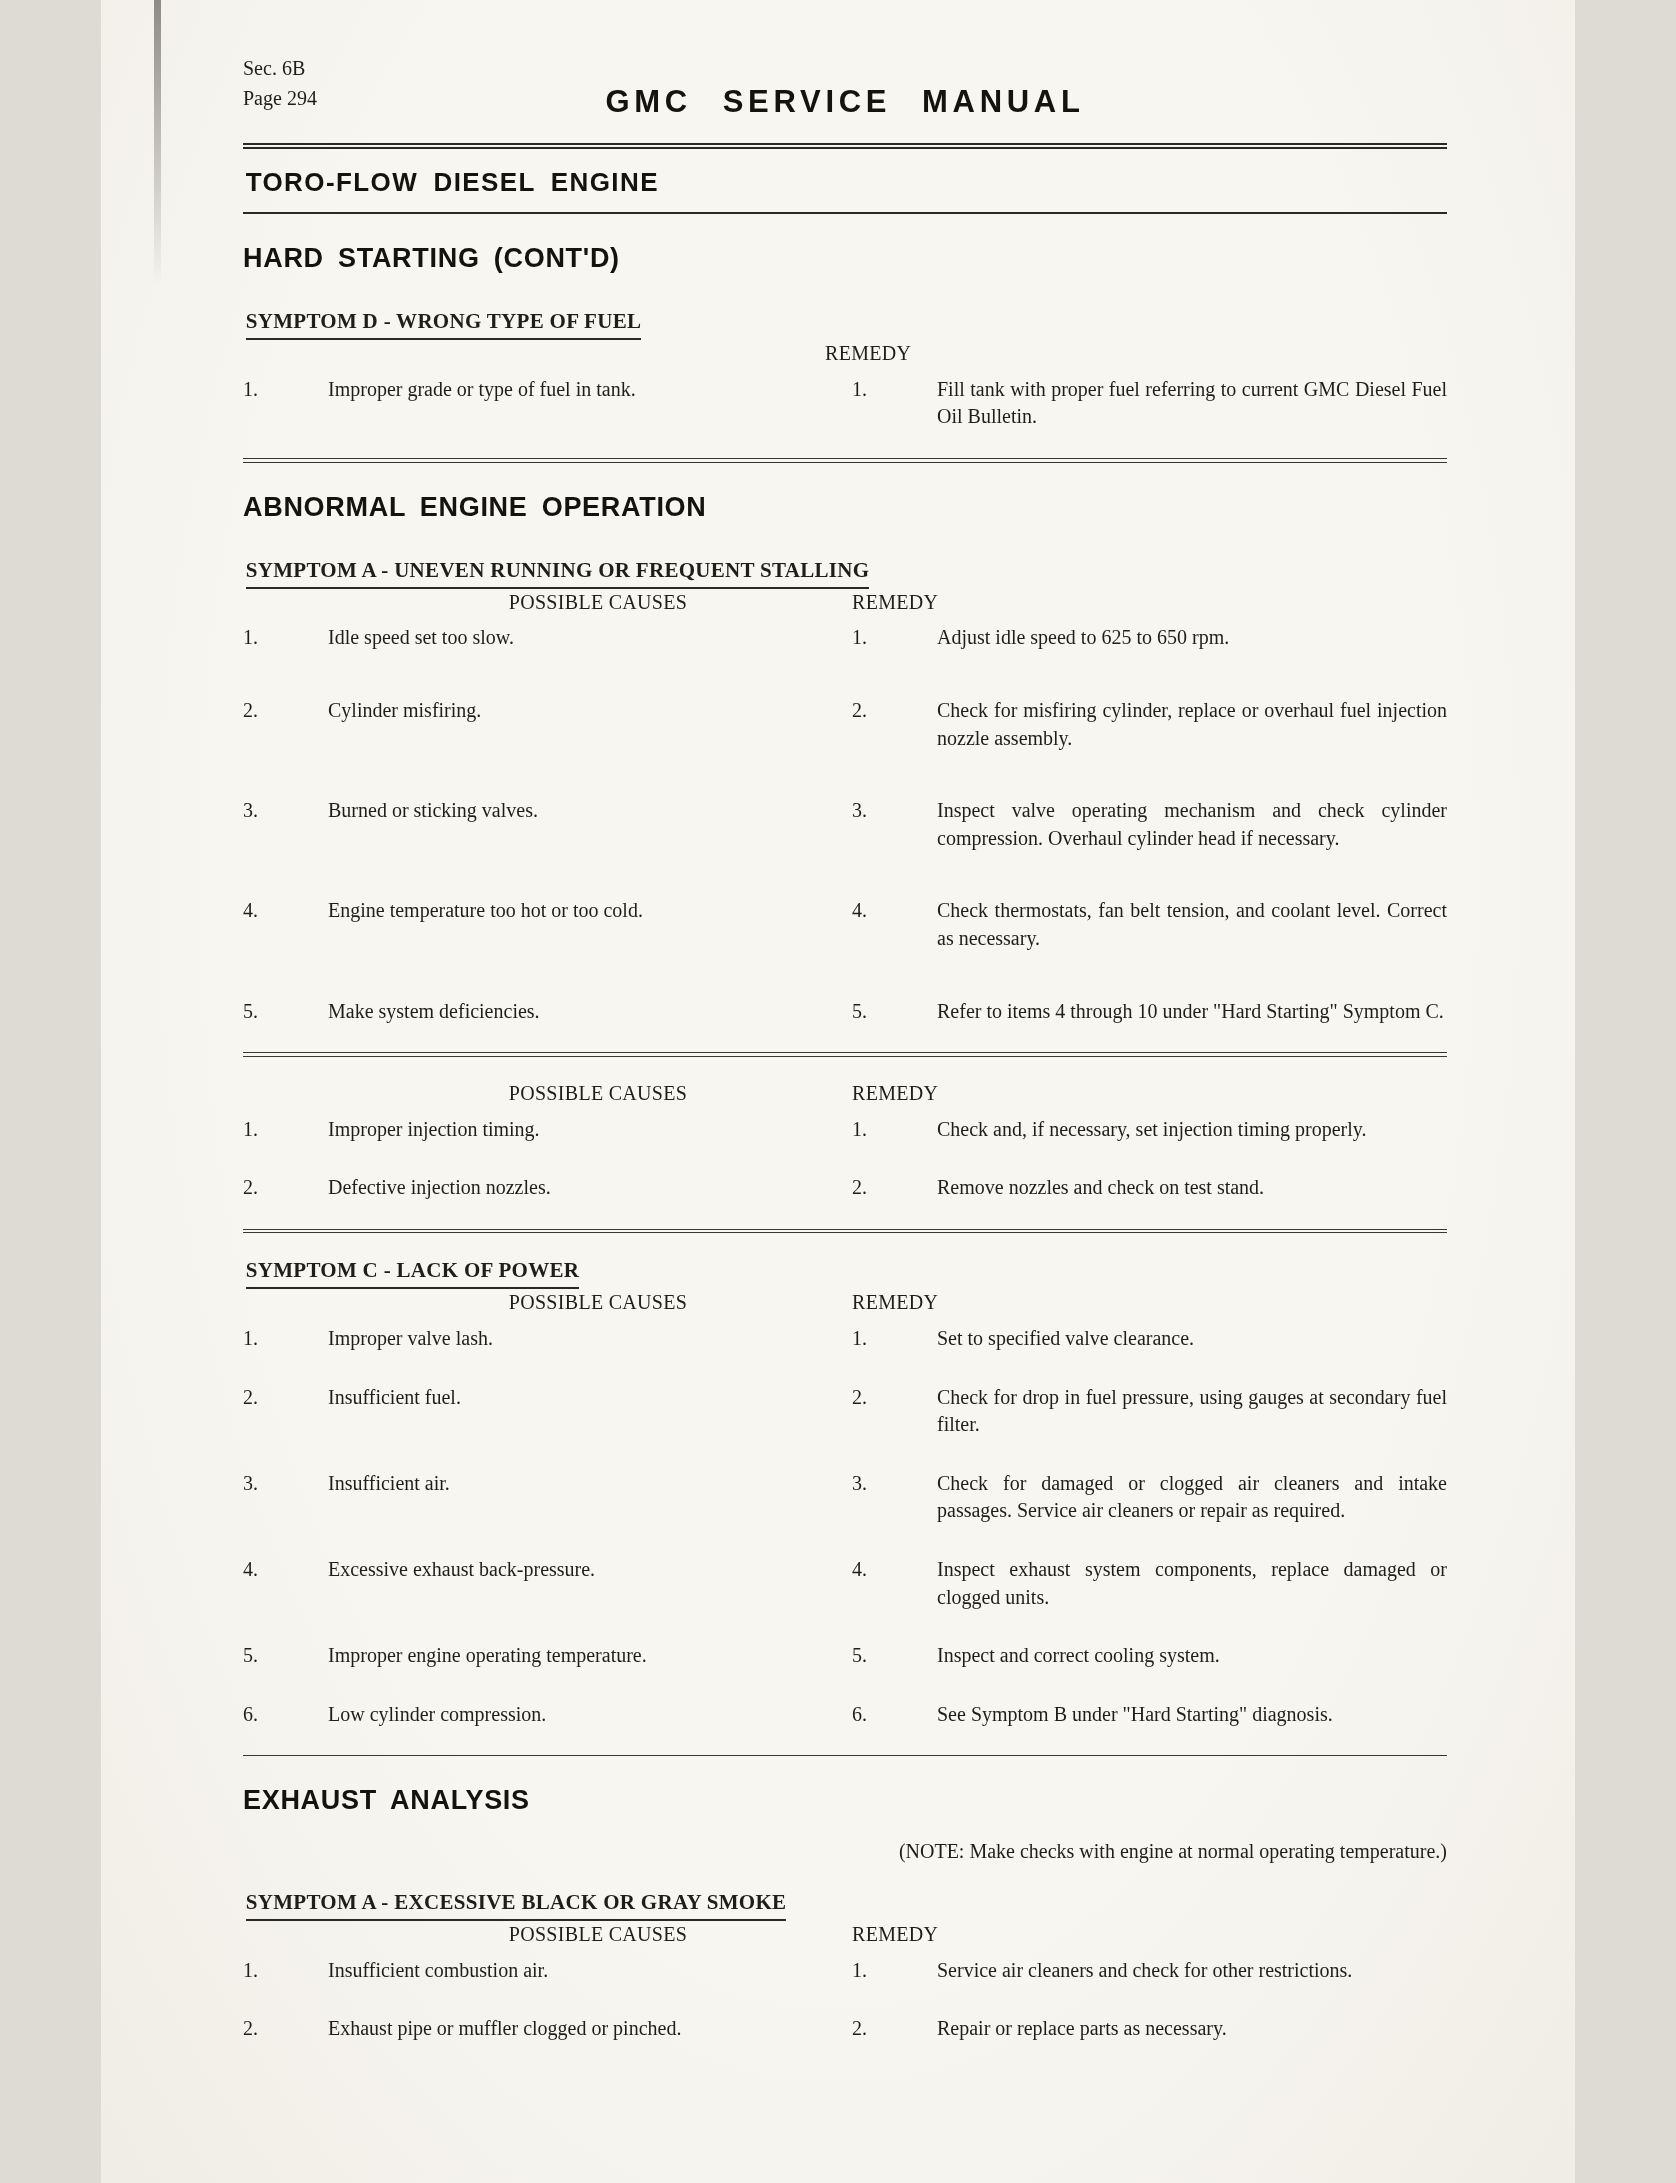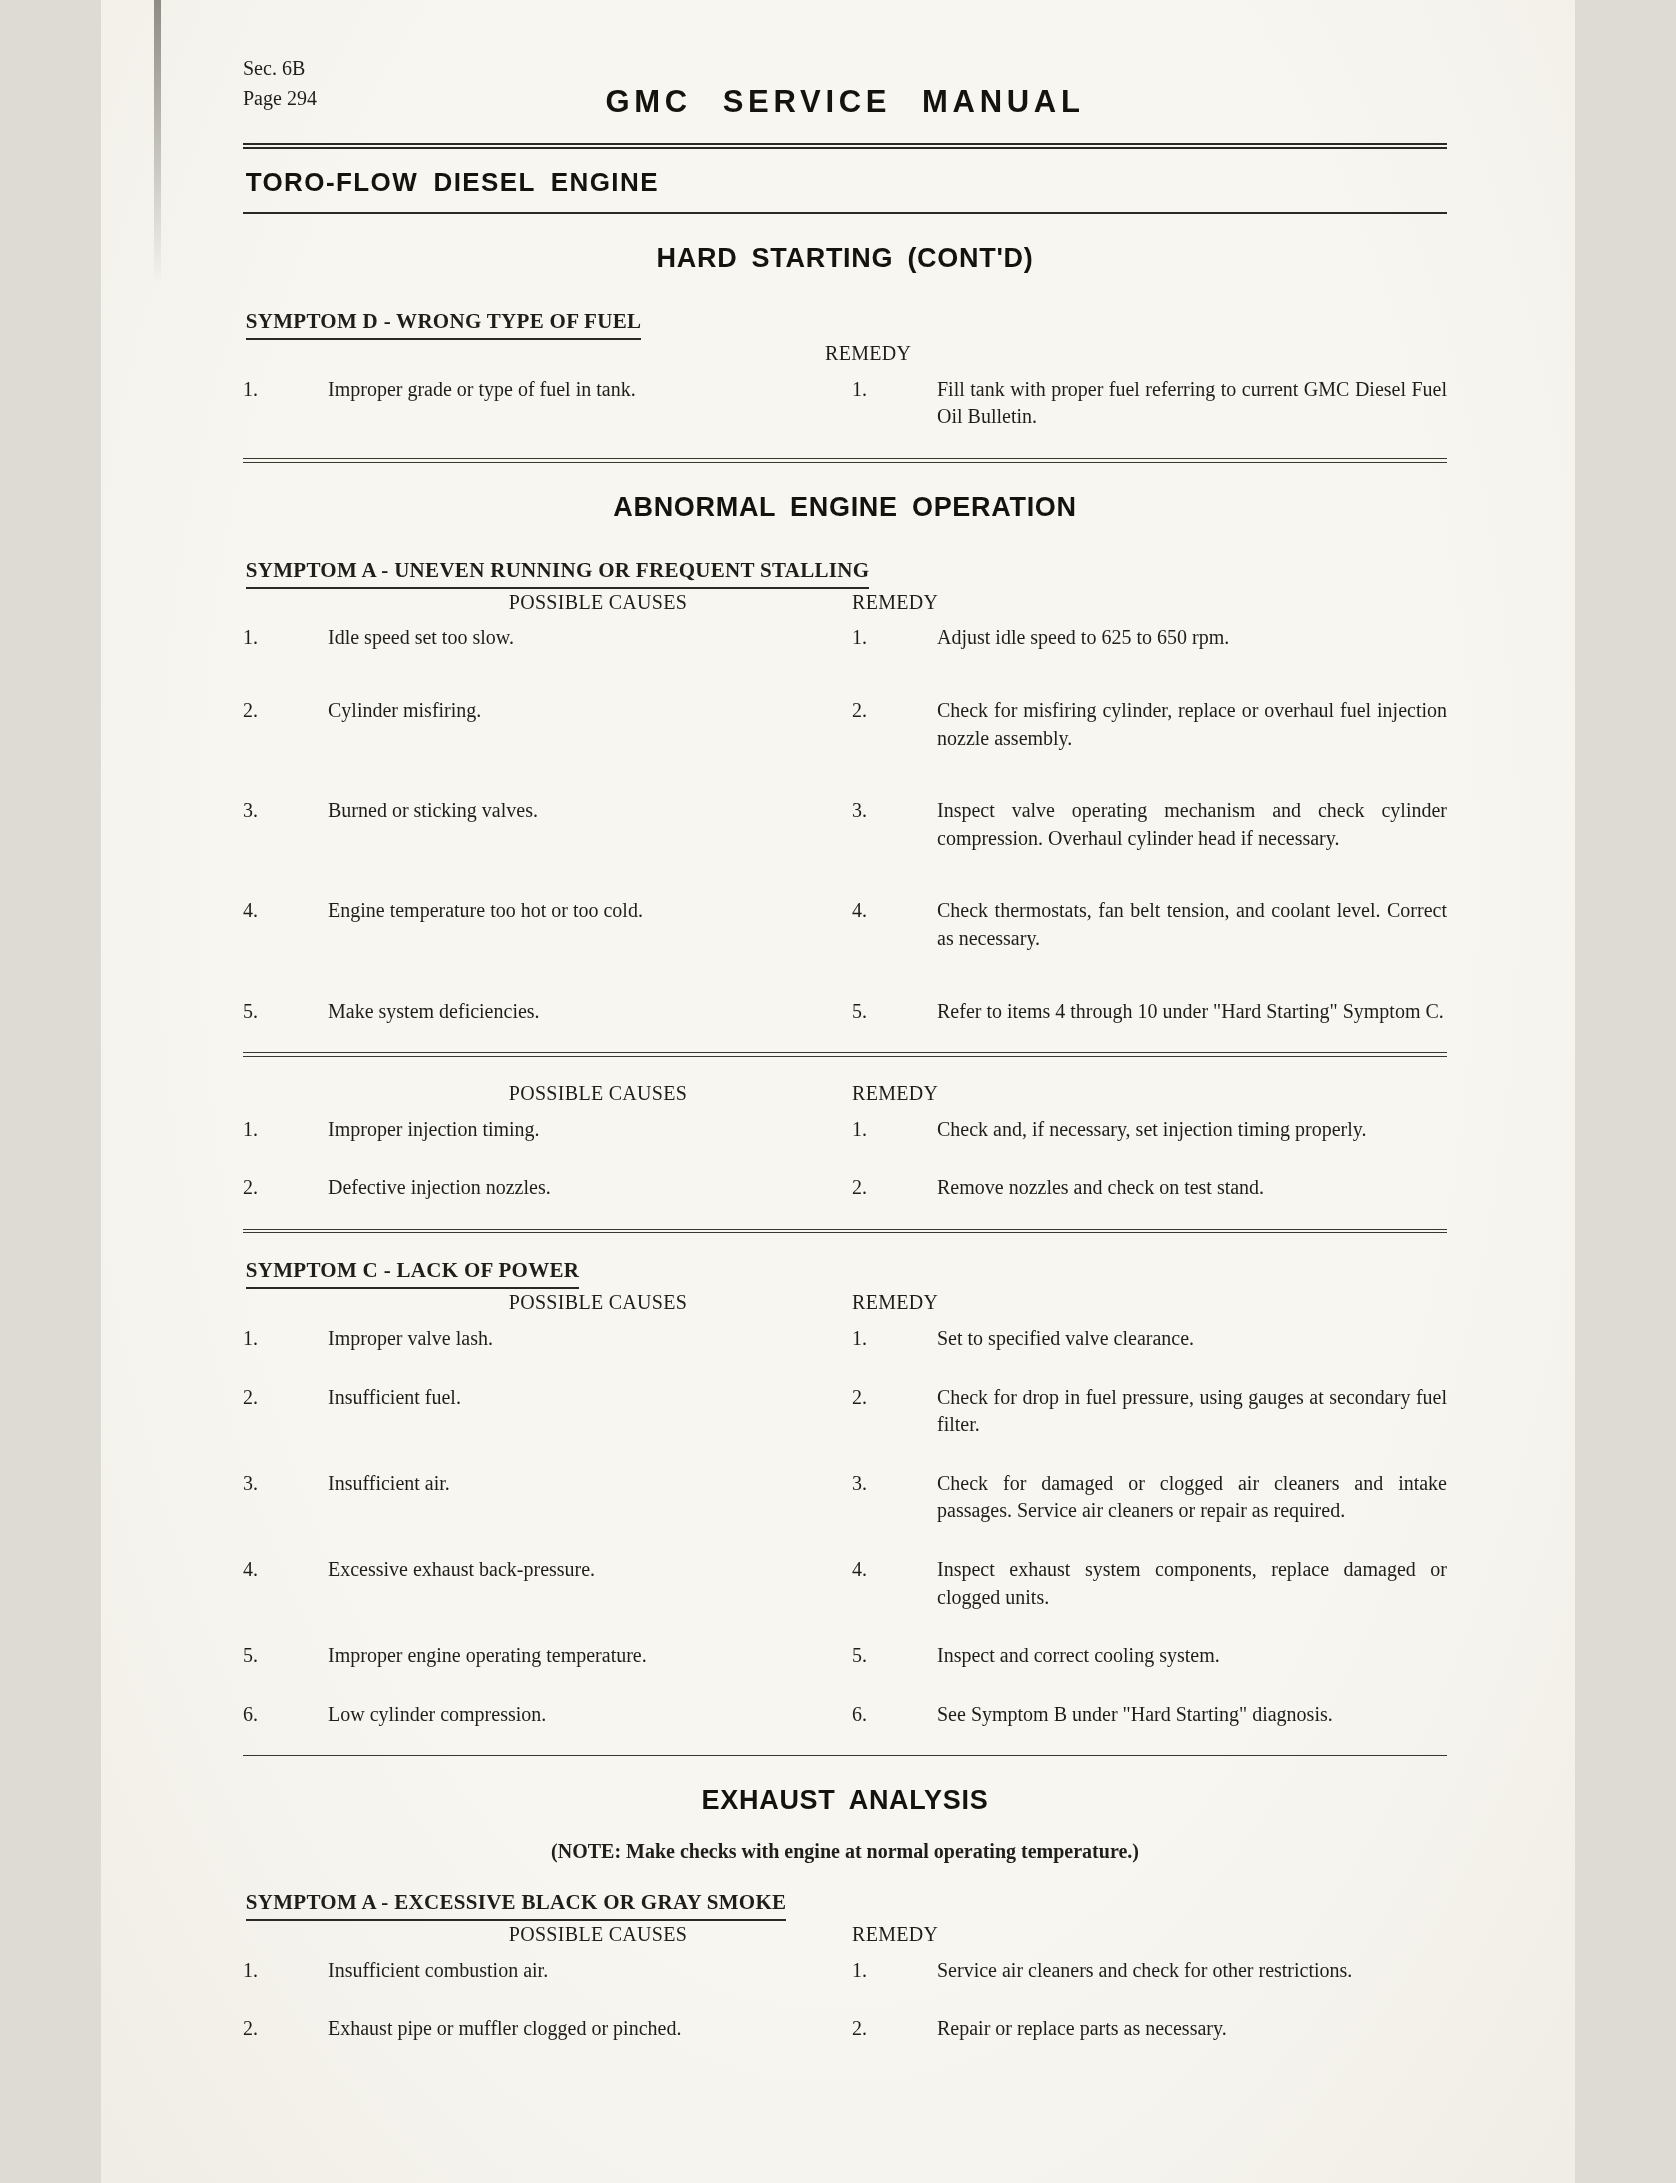--- a/index.html
+++ b/index.html
@@ -47,30 +47,30 @@
     font-family: "Liberation Sans", sans-serif;
     font-weight: bold;
     font-size: 26px;
     letter-spacing: 1.4px;
     word-spacing: 6.8px;
     margin: 16px 0 10.8px 2.7px;
     color: #15130f;
   }
 
   .section-title {
-    text-align: center;
+    text-align: left;
     font-family: "Liberation Sans", sans-serif;
     font-weight: bold;
     font-size: 27px;
     letter-spacing: 0.7px;
     word-spacing: 6px;
     margin: 26px 0 30px 0;
     color: #15130f;
   }
-  .section-note { text-align: center; margin: -12px 0 23px 0; font-weight: bold; }
+  .section-note { text-align: right; margin: -12px 0 23px 0; }
 
   .symptom { margin-bottom: 4px; }
   .symptom-heading { font-weight: bold; font-size: 21px; letter-spacing: 0.3px; margin: 0 0 4px 2.7px; }
   .symptom-heading .u { border-bottom: 2px solid #2b2923; padding-bottom: 5px; }
 
   .cols { display: flex; }
   .col-cause  { width: 609px; flex-shrink: 0; }
   .col-remedy { width: 622px; margin-left: auto; }
   .headers { margin-bottom: 8px; }
   .cause-header { text-align: center; padding-left: 101px; letter-spacing: 0.3px; }

